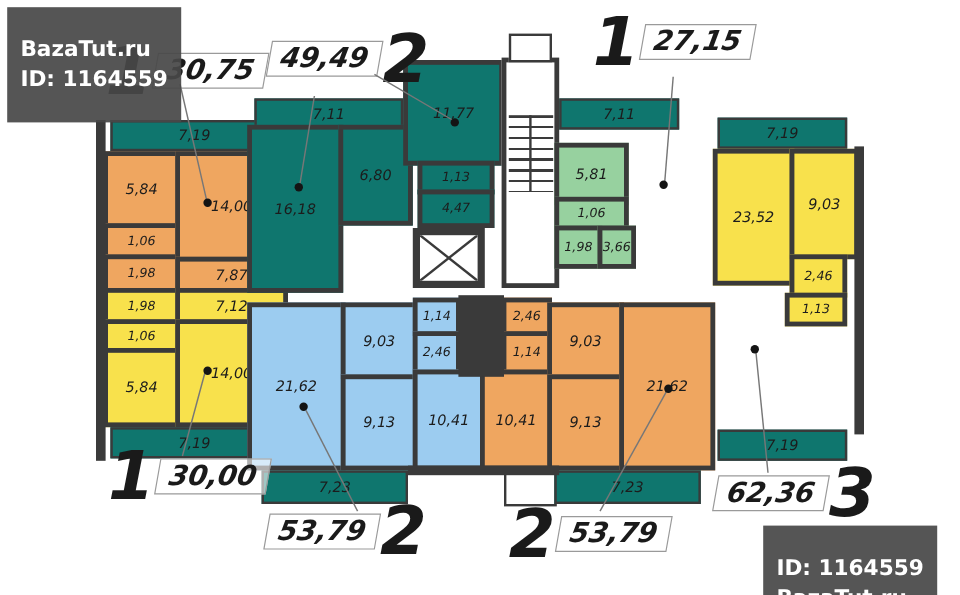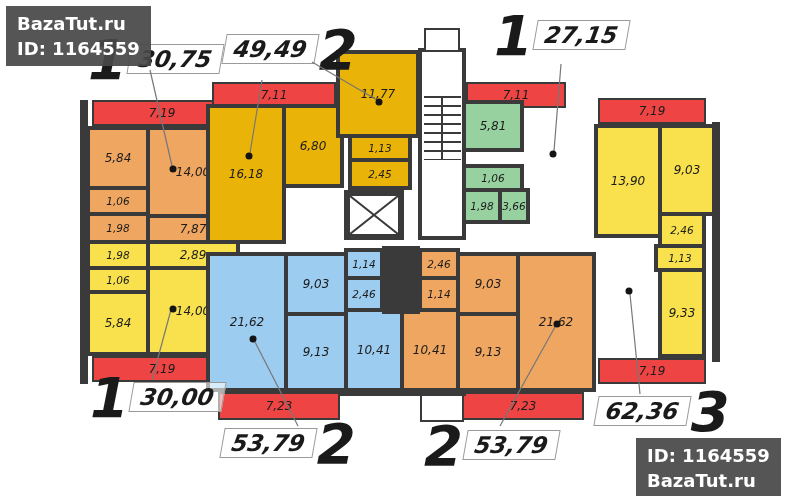--- a/index.html
+++ b/index.html
@@ -2,40 +2,40 @@
 <html><head>
 <meta charset="utf-8">
 <style>
   html,body{margin:0;padding:0;background:#fff;}
   #canvas{position:relative;width:800px;height:496px;background:#ffffff;overflow:hidden;
           font-family:"DejaVu Sans",sans-serif;}
   .room{position:absolute;box-sizing:border-box;border:4px solid #3a3a3a;
         display:flex;align-items:center;justify-content:center;
         font-style:italic;font-weight:500;font-size:12px;color:#1c1c1c;white-space:nowrap;}
   .orange{background:#efa660;}
-  .pink{background:#eab308;}
+  .pink{background:#0f766e;}
   .green{background:#97d19f;}
   .yellow{background:#f8e14c;}
   .blue{background:#9cccf0;}
-  .balcony{border-width:2px;background:#ef4444;}
+  .balcony{border-width:2px;background:#0f766e;}
   .small{font-size:10.5px;}
   .wallfill{position:absolute;background:#3a3a3a;}
   .stairwell{position:absolute;box-sizing:border-box;border:4px solid #3a3a3a;background:#fff;}
   .treads{position:absolute;background:repeating-linear-gradient(to bottom,#3a3a3a 0 2px,transparent 2px 9px);}
   .treadsplit{position:absolute;width:2px;background:#3a3a3a;}
   .vestibule{position:absolute;box-sizing:border-box;border:2px solid #3a3a3a;background:#fff;}
   .elevator{position:absolute;box-sizing:border-box;border:6px solid #3a3a3a;background:#fff;}
   .elevator svg{display:block;width:100%;height:100%;}
   .callout{position:absolute;display:flex;align-items:flex-start;gap:2px;
            font-style:italic;color:#1a1a1a;}
   .bigdigit{font-size:56px;font-weight:700;line-height:0.85;font-style:italic;}
   .areabox{font-size:23px;font-weight:600;border:1px solid #9a9a9a;padding:1px 9px;
            transform:skewX(-10deg);margin-top:8px;background:rgba(255,255,255,0.6);}
   .wm{position:absolute;background:rgba(72,72,72,0.93);color:#fff;font-weight:700;
-      font-size:18px;line-height:1.4;padding:5px 11px;z-index:30;}
+      font-size:18px;line-height:1.4;padding:23px 11px;z-index:30;}
   #leaders{position:absolute;left:0;top:0;z-index:20;pointer-events:none;}
 </style>
 </head>
 <body>
 
 <div id="canvas">
 
   <div class="room balcony" style="left:92px;top:100px;width:140px;height:26px">
       <span>7,19</span>
     </div>
@@ -52,21 +52,21 @@
       <span>14,00</span>
     </div>
   <div class="room orange" style="left:146px;top:214px;width:94px;height:30px">
       <span>7,87</span>
     </div>
 
   <div class="room yellow small" style="left:86px;top:240px;width:64px;height:30px">
       <span>1,98</span>
     </div>
   <div class="room yellow" style="left:146px;top:240px;width:94px;height:30px">
-      <span>2,89</span>
+      <span>7,12</span>
     </div>
   <div class="room yellow small" style="left:86px;top:266px;width:64px;height:28px">
       <span>1,06</span>
     </div>
   <div class="room yellow" style="left:86px;top:290px;width:64px;height:66px">
       <span>5,84</span>
     </div>
   <div class="room yellow" style="left:146px;top:266px;width:94px;height:90px">
       <span>14,00</span>
     </div>
@@ -83,69 +83,66 @@
   <div class="room pink" style="left:282px;top:104px;width:62px;height:84px">
       <span>6,80</span>
     </div>
   <div class="room pink" style="left:336px;top:50px;width:84px;height:88px">
       <span>11,77</span>
     </div>
   <div class="room pink small" style="left:348px;top:134px;width:64px;height:28px">
       <span>1,13</span>
     </div>
   <div class="room pink small" style="left:348px;top:158px;width:64px;height:32px">
-      <span>2,45</span>
+      <span>4,47</span>
     </div>
 
   <div class="elevator" style="left:344px;top:190px;width:60px;height:50px">
     <svg viewBox="0 0 48 38" preserveAspectRatio="none">
       <line x1="0" y1="0" x2="48" y2="38" stroke="#3a3a3a" stroke-width="2"></line>
       <line x1="48" y1="0" x2="0" y2="38" stroke="#3a3a3a" stroke-width="2"></line>
     </svg>
   </div>
 
   <div class="stairwell" style="left:418px;top:48px;width:48px;height:192px"></div>
   <div class="treads" style="left:424px;top:96px;width:37px;height:64px"></div>
   <div class="treadsplit" style="left:441px;top:96px;height:64px"></div>
   <div class="vestibule" style="left:424px;top:28px;width:36px;height:24px"></div>
   <div class="vestibule" style="left:420px;top:392px;width:44px;height:30px"></div>
 
   <div class="room balcony" style="left:466px;top:82px;width:100px;height:26px">
       <span>7,11</span>
     </div>
-  <div class="room green" style="left:462px;top:100px;width:62px;height:52px">
+  <div class="room green" style="left:462px;top:119px;width:62px;height:52px">
       <span>5,81</span>
     </div>
   <div class="room green small" style="left:462px;top:164px;width:62px;height:28px">
       <span>1,06</span>
     </div>
   <div class="room green small" style="left:462px;top:188px;width:40px;height:36px">
       <span>1,98</span>
     </div>
   <div class="room green small" style="left:498px;top:188px;width:32px;height:36px">
       <span>3,66</span>
     </div>
 
   <div class="room balcony" style="left:598px;top:98px;width:108px;height:26px">
       <span>7,19</span>
     </div>
   <div class="room yellow" style="left:594px;top:124px;width:68px;height:114px">
-      <span>13,90</span>
+      <span>23,52</span>
     </div>
   <div class="room yellow" style="left:658px;top:124px;width:58px;height:92px">
       <span>9,03</span>
     </div>
   <div class="room yellow small" style="left:658px;top:212px;width:48px;height:36px">
       <span>2,46</span>
     </div>
   <div class="room yellow small" style="left:654px;top:244px;width:52px;height:28px">
       <span>1,13</span>
-    </div>
-  <div class="room yellow" style="left:658px;top:268px;width:48px;height:90px">
-      <span>9,33</span>
     </div>
   <div class="room balcony" style="left:598px;top:358px;width:108px;height:26px">
       <span>7,19</span>
     </div>
 
   <div class="room blue" style="left:206px;top:252px;width:82px;height:140px">
       <span>21,62</span>
     </div>
   <div class="room blue" style="left:284px;top:252px;width:64px;height:64px">
       <span>9,03</span>

